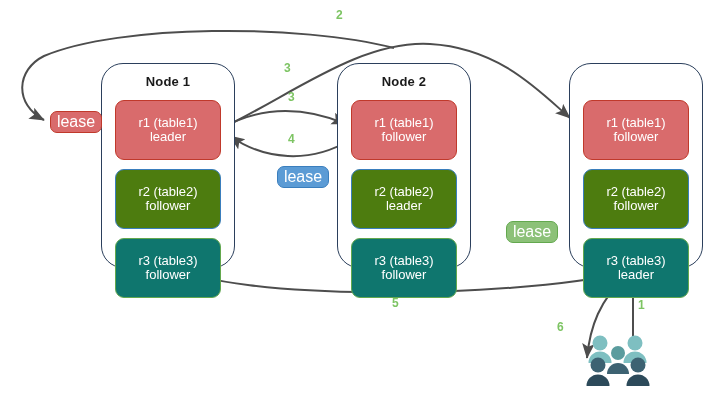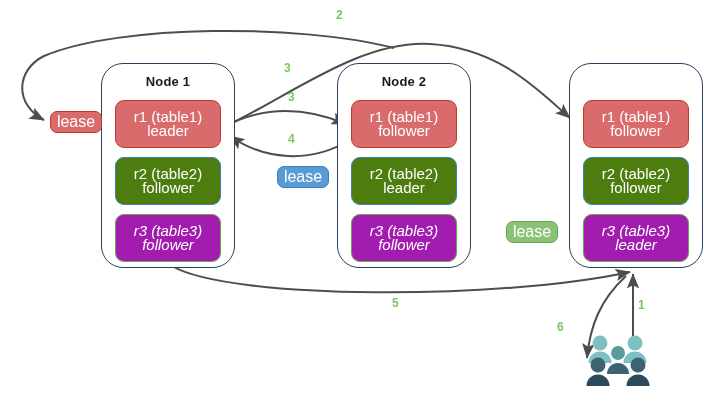--- a/index.html
+++ b/index.html
@@ -41,36 +41,36 @@
     letter-spacing: 0.2px;
   }
   .replicas {
     position: absolute;
     left: 13px;
     right: 13px;
     top: 36px;
   }
   .replica {
     box-sizing: border-box;
-    height: 48px;
+    height: 60px;
     border-radius: 9px;
     margin-bottom: 9px;
     display: flex;
     flex-direction: column;
     align-items: center;
     justify-content: center;
     color: #ffffff;
-    font-size: 15px;
+    font-size: 13px;
     line-height: 14px;
     text-align: center;
   }
   .replica span { display: block; }
   .rep-red   { background: #d96b6c; border: 1.6px solid #c0392b; }
   .rep-blue  { background: #4d7c0f; border: 1.6px solid #3a7ebd; align-items: center; }
-  .rep-green { background: #a21caf; border: 1.6px solid #63a84e; font-style: italic; }
+  .rep-green { background: #0f766e; border: 1.6px solid #63a84e; }
 
   .lease {
     position: absolute;
     box-sizing: border-box;
     height: 22px;
     width: 52px;
     border-radius: 7px;
     display: flex;
     align-items: center;
     justify-content: center;

